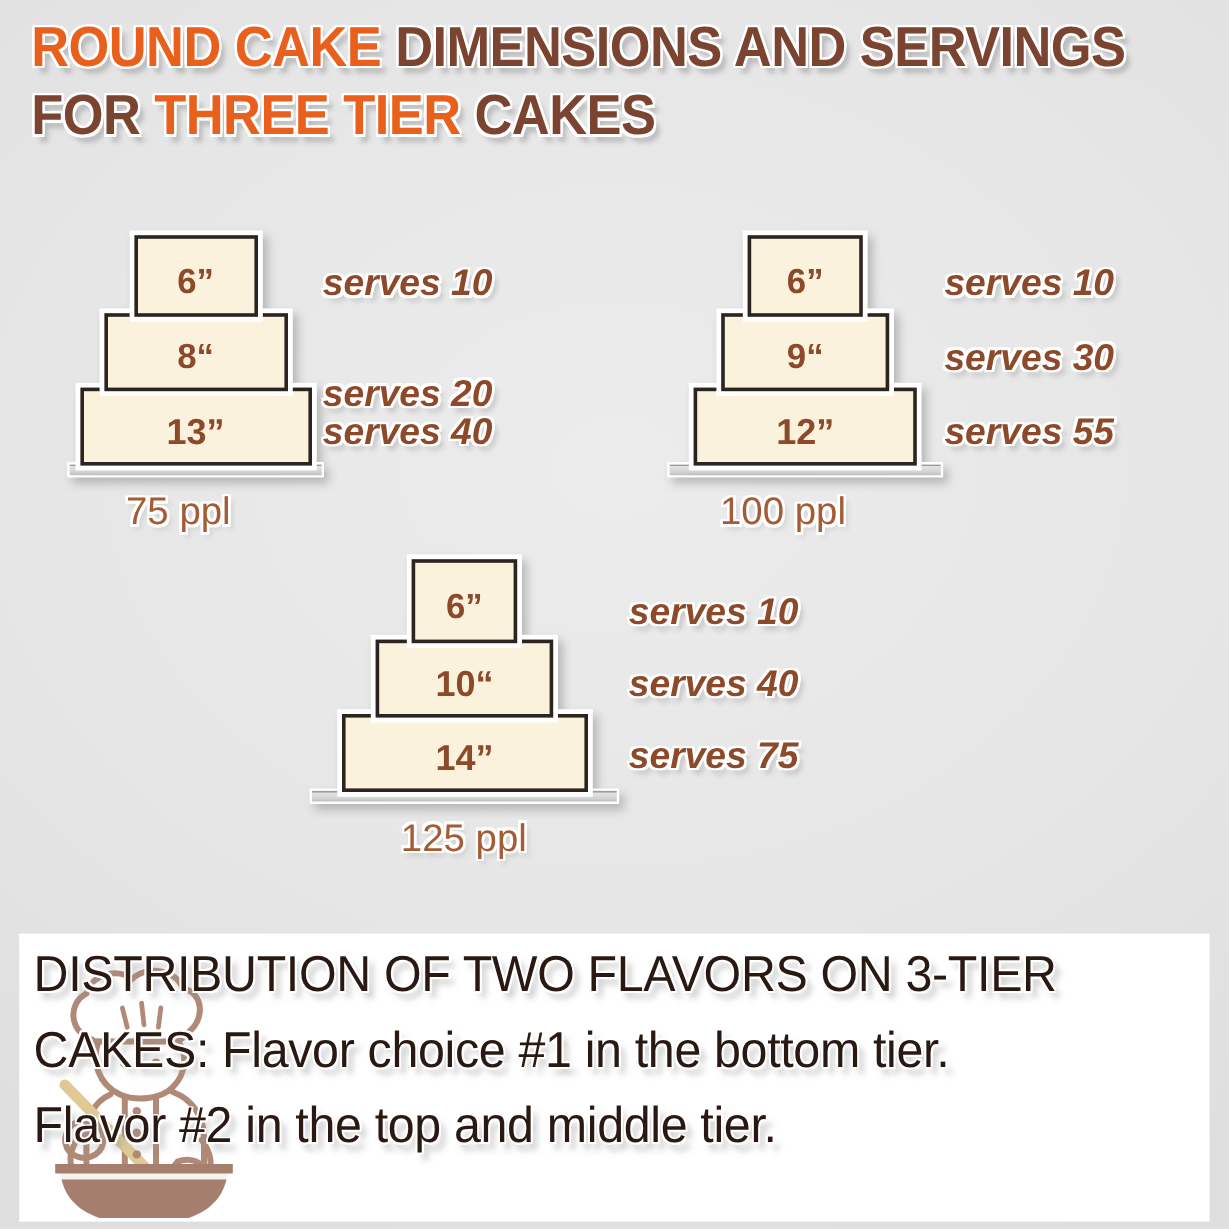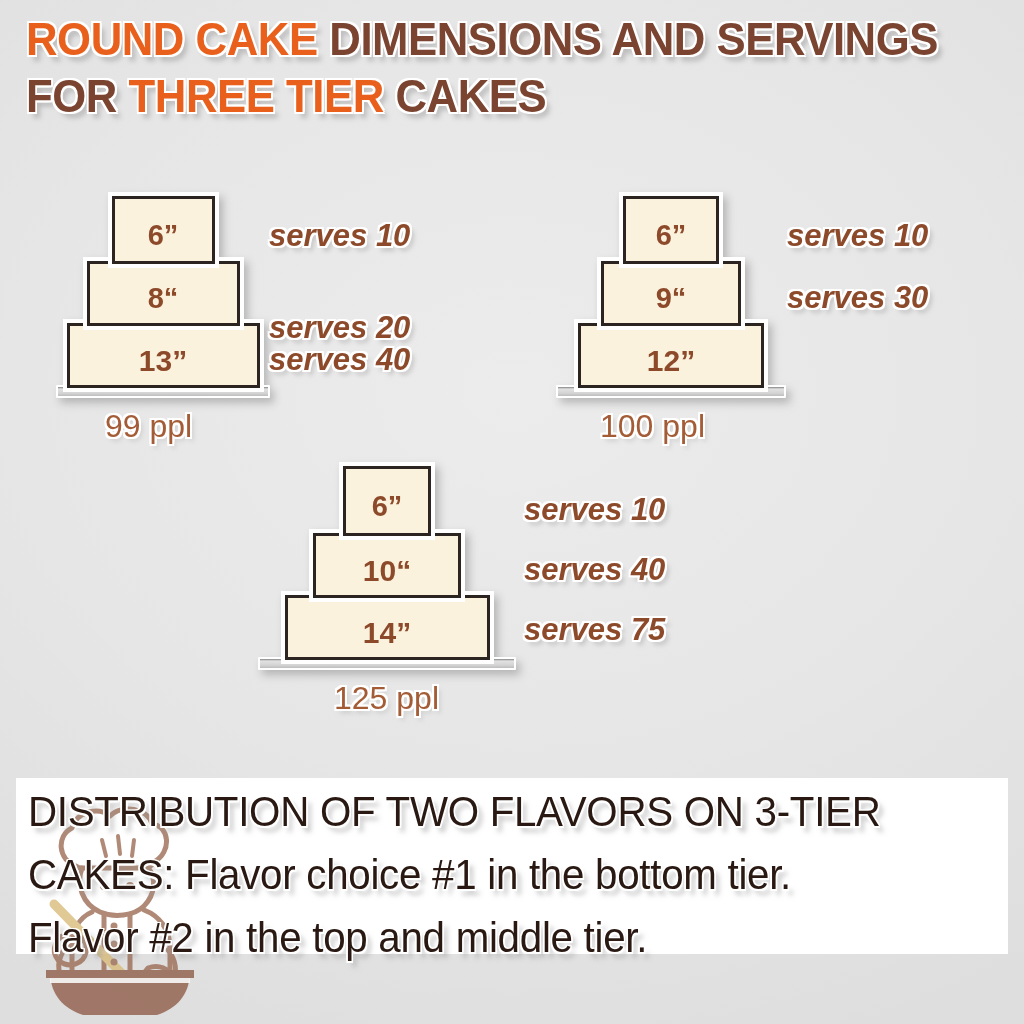--- a/index.html
+++ b/index.html
@@ -123,21 +123,21 @@
     position: absolute;
     left: 0;
   }
 
   
   .bottom-panel {
     position: absolute;
     left: 16px;
     top: 778px;
     width: 992px;
-    height: 176px;
+    height: 240px;
     background: #ffffff;
     overflow: visible;
   }
   .chef-watermark {
     position: absolute;
     left: 14px;
     top: 22px;
     width: 180px;
     height: 215px;
     opacity: 0.78;
@@ -183,21 +183,21 @@
         <span class="tier-label">6”</span>
       </div>
       <div class="tier tier-middle" style="width:153px; height:65px;">
         <span class="tier-label">8“</span>
       </div>
       <div class="tier tier-bottom" style="width:193px; height:65px;">
         <span class="tier-label big">13”</span>
       </div>
       <div class="plate" style="width:214px;"></div>
     </div>
-    <div class="ppl" style="left:49px; top:212px;">99 ppl</div>
+    <div class="ppl" style="left:49px; top:212px;">75 ppl</div>
 
     <div class="serves-col" style="left:213px; top:22px; width:210px; height:170px;">
       <div class="serves" style="top:0px;">serves 10</div>
       <div class="serves" style="top:62px;margin-top:30px;">serves 20</div>
       <div class="serves" style="top:124px;">serves 40</div>
     </div>
   </div>
 
   <div class="cake-group" style="left:556px; top:196px; width:440px;">
     <div class="cake-stack" style="width:230px;">
@@ -210,20 +210,21 @@
       <div class="tier tier-bottom" style="width:186px; height:65px;">
         <span class="tier-label big">12”</span>
       </div>
       <div class="plate" style="width:230px;"></div>
     </div>
     <div class="ppl" style="left:44px; top:212px;">100 ppl</div>
 
     <div class="serves-col" style="left:231px; top:22px; width:210px; height:170px;">
       <div class="serves" style="top:0px;">serves 10</div>
       <div class="serves" style="top:62px;">serves 30</div>
+      <div class="serves" style="top:124px;">serves 55</div>
     </div>
   </div>
 
   <div class="cake-group" style="left:258px; top:466px; width:460px;">
     <div class="cake-stack" style="width:258px;">
       <div class="tier tier-top" style="width:88px; height:70px;">
         <span class="tier-label">6”</span>
       </div>
       <div class="tier tier-middle" style="width:148px; height:65px;">
         <span class="tier-label big">10“</span>

